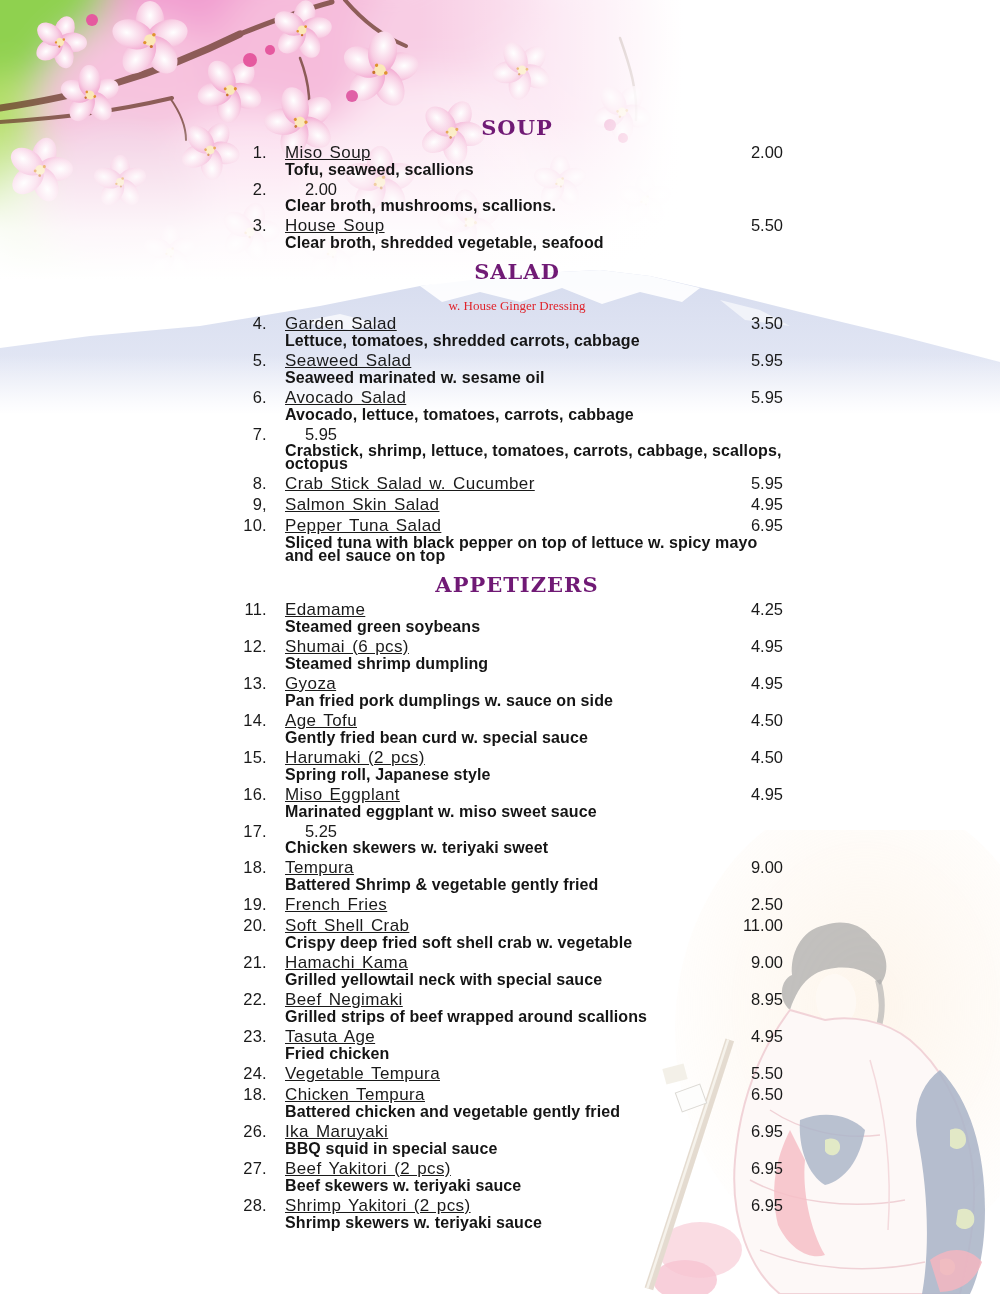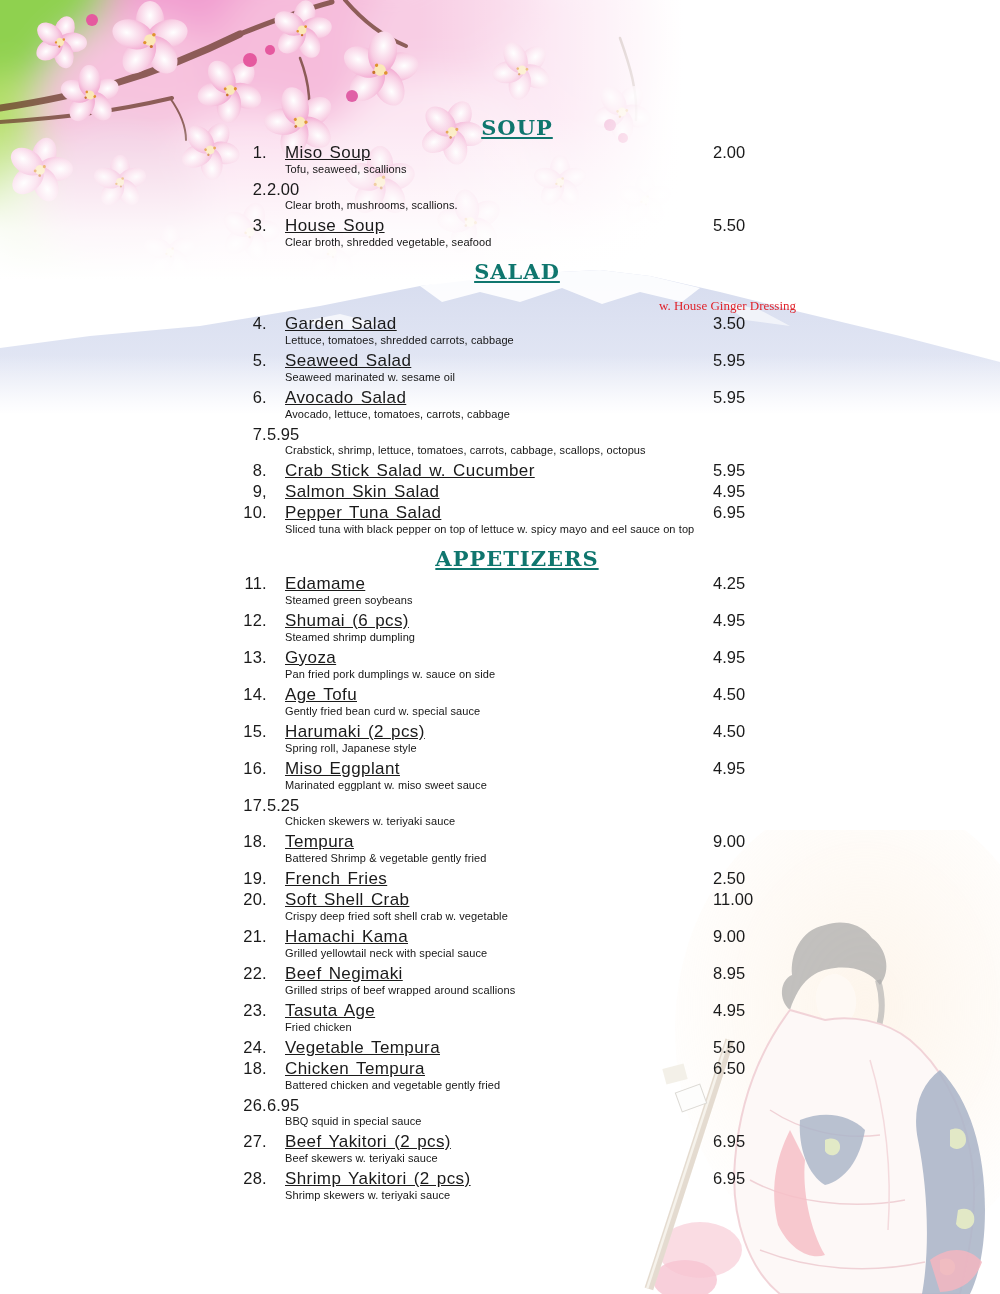--- a/index.html
+++ b/index.html
@@ -15,46 +15,45 @@
   .geisha-layer  { left:640px; top:830px; width:360px; height:464px; }
 
   .menu {
     position:absolute; left:225px; top:0; width:558px;
     padding-top:117px; color:#1a1a1a;
   }
   .section-title {
     font-family:"DejaVu Serif", serif; font-weight:bold;
     font-size:21px; line-height:22px; height:22px;
     letter-spacing:1px; text-align:center;
-    color:#0f766e; position:relative; left:13px;
+    color:#701a75; position:relative; left:13px;
     margin-bottom:3px;
-    text-decoration:underline;
   }
   .section + .section { margin-top:12px; }
   .section-subtitle {
     font-family:"Liberation Serif", serif;
     font-size:13px; line-height:14px; height:14px;
-    text-align:right; color:#e0232b;
+    text-align:center; color:#e0232b;
     position:relative; left:13px;margin-top:16px;
   }
   .row { display:flex; align-items:baseline; line-height:20px; }
   .num {
     width:42px; flex:0 0 42px; text-align:right;
     font-size:16.5px; letter-spacing:0.3px;
   }
   .name {
     flex:1 1 auto; padding-left:18px;
     font-size:17px; letter-spacing:0.4px; word-spacing:2px;text-decoration:underline;
   }
   .price {
-    flex:0 0 70px; font-size:16.5px;
+    flex:0 0 70px; text-align:right; font-size:16.5px;
   }
   .desc {
-    padding-left:60px; font-size:11px; line-height:13px;
-    margin-bottom:3px; color:#151515; letter-spacing:0.1px;
+    padding-left:60px; font-size:16px; line-height:13px;
+    margin-bottom:3px; color:#151515; letter-spacing:0.1px;font-weight:bold;
   }
   .row.no-desc { margin-bottom:0; }
 </style>
 </head>
 <body>
 
 <div class="page">
 
   <div class="decor blossom-layer">
     <svg width="720" height="280" viewBox="0 0 720 280">
@@ -315,21 +314,21 @@
         <div class="row">
           <span class="num">16.</span>
           <span class="name">Miso Eggplant</span>
           <span class="price">4.95</span>
         </div>
         <div class="desc">Marinated eggplant w. miso sweet sauce</div>
         <div class="row">
           <span class="num">17.</span>
           <span class="price">5.25</span>
         </div>
-        <div class="desc">Chicken skewers w. teriyaki sauce</div>
+        <div class="desc">Chicken skewers w. teriyaki sweet</div>
         <div class="row">
           <span class="num">18.</span>
           <span class="name">Tempura</span>
           <span class="price">9.00</span>
         </div>
         <div class="desc">Battered Shrimp &amp; vegetable gently fried</div>
         <div class="row no-desc">
           <span class="num">19.</span>
           <span class="name">French Fries</span>
           <span class="price">2.50</span>
@@ -364,20 +363,21 @@
           <span class="price">5.50</span>
         </div>
         <div class="row">
           <span class="num">18.</span>
           <span class="name">Chicken Tempura</span>
           <span class="price">6.50</span>
         </div>
         <div class="desc">Battered chicken and vegetable gently fried</div>
         <div class="row">
           <span class="num">26.</span>
+          <span class="name">Ika Maruyaki</span>
           <span class="price">6.95</span>
         </div>
         <div class="desc">BBQ squid in special sauce</div>
         <div class="row">
           <span class="num">27.</span>
           <span class="name">Beef Yakitori (2 pcs)</span>
           <span class="price">6.95</span>
         </div>
         <div class="desc">Beef skewers w. teriyaki sauce</div>
         <div class="row">

